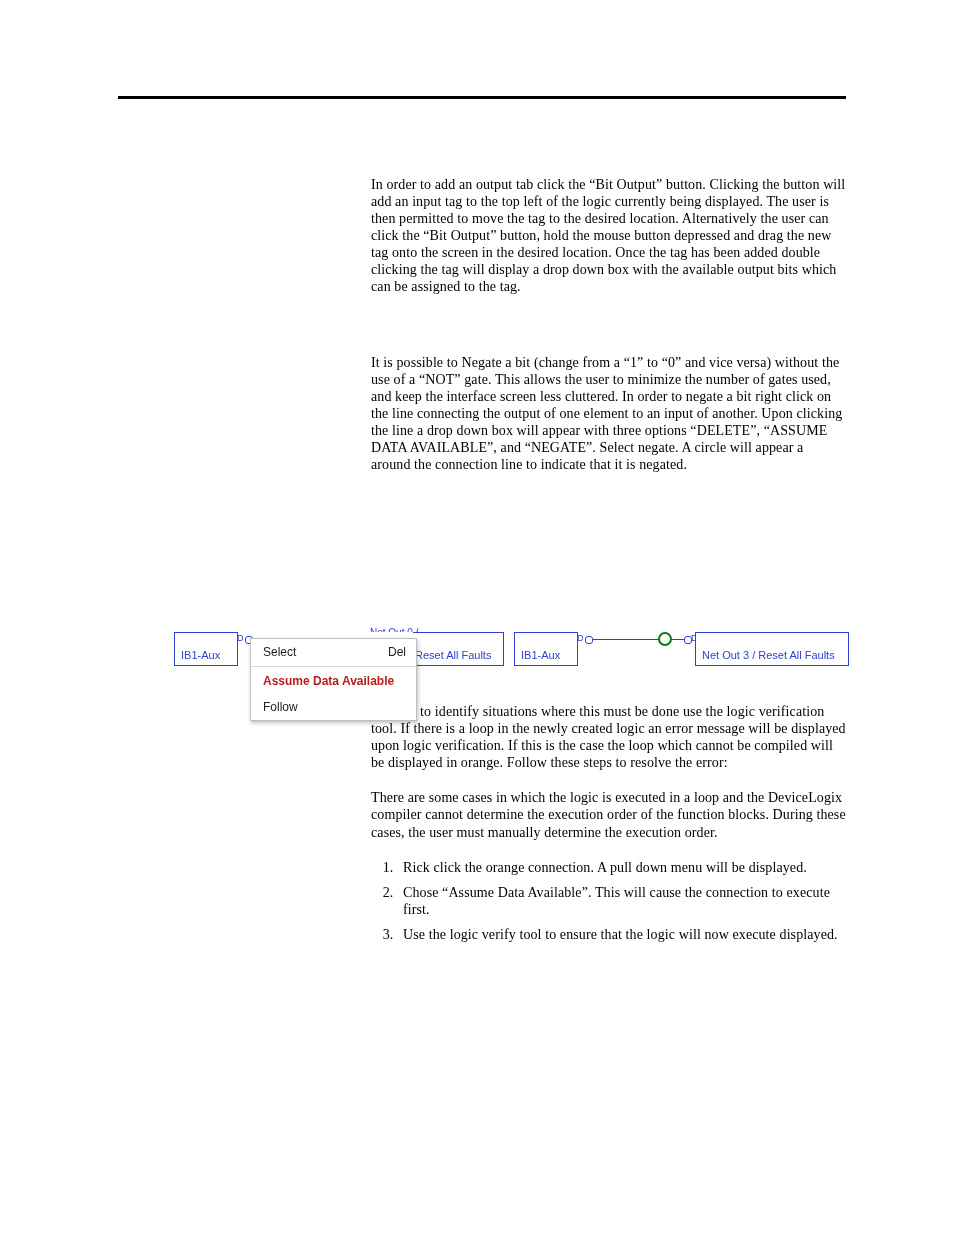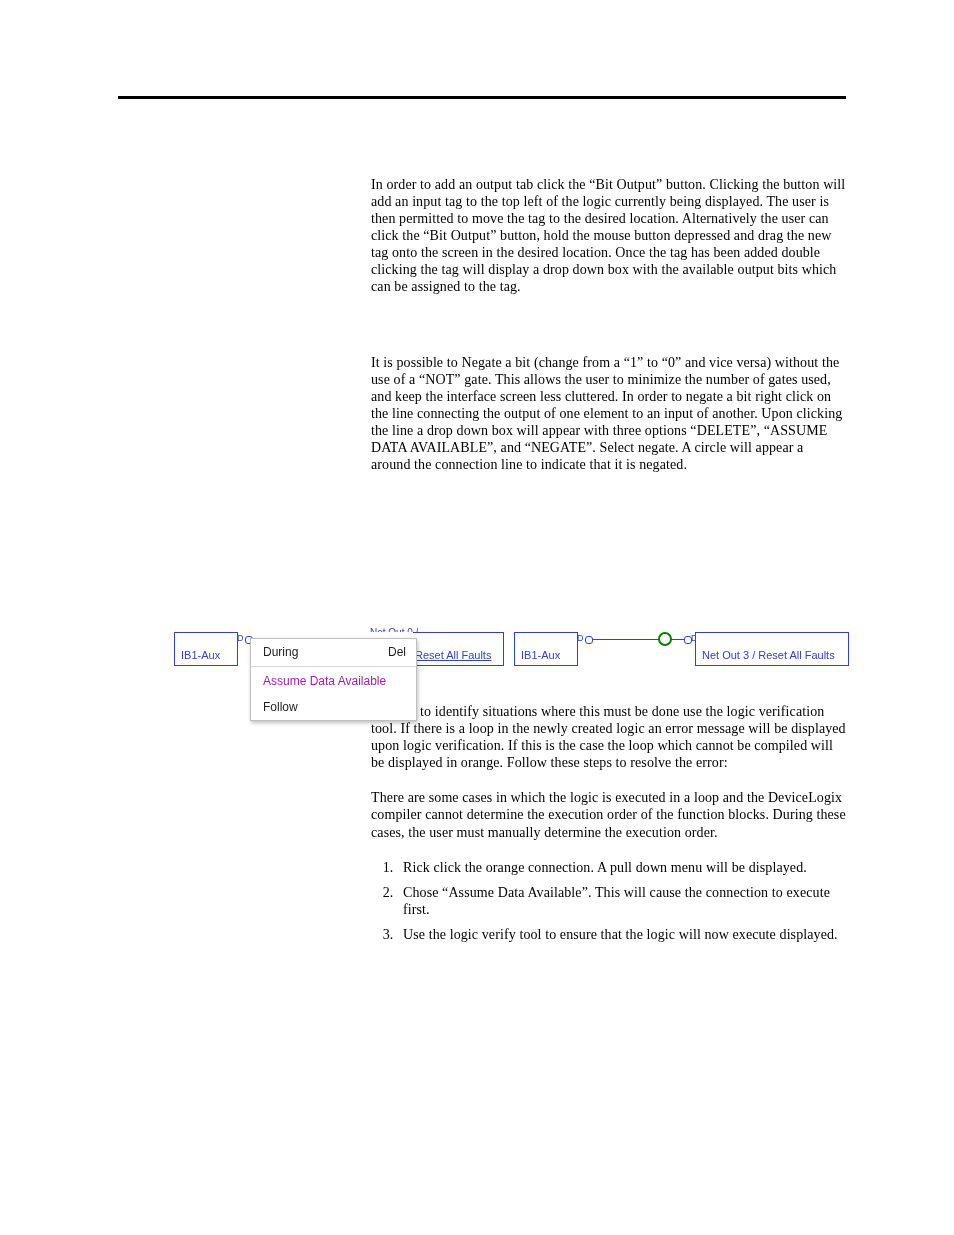--- a/index.html
+++ b/index.html
@@ -107,21 +107,22 @@
     width: 165px;
   }
   .context-menu .row {
     display: flex;
     justify-content: space-between;
     align-items: center;
     padding: 4px 10px 4px 12px;
     height: 18px;
   }
   .context-menu .row.disabled {
-    color: #a21caf;
+    color: #b91c1c;
+    font-weight: bold;
   }
   .context-menu .sep {
     height: 1px;
     background: #d9d9d9;
     margin: 1px 0;
   }
 </style>
 </head>
 <body>
 
@@ -147,25 +148,25 @@
   <div class="diagram">
 
     <div class="tag" style="left:0px; top:4px; width:50px;">IB1-Aux</div>
     <span class="pin-letter" style="left:63px; top:5px;">D</span>
     <div class="pin" style="left:71px; top:8px;"></div>
 
     <div class="wire-blue" style="left:78px; top:11px; width:118px;"></div>
 
     <span style="position:absolute; left:196px; top:-1px; font-size:10px; color:#3040d0; white-space:nowrap; clip-path: inset(0 0 6px 0);">Net Out 0 /</span>
 
-    <div class="tag" style="left:239px; top:4px; width:82px; border-left:none; padding-left:2px;text-decoration:underline;">Reset All Faults</div>
+    <div class="tag" style="left:239px; top:4px; width:82px; border-left:none; padding-left:2px;">Reset All Faults</div>
 
     <div class="context-menu" style="left:76px; top:10px;">
       <div class="row">
-        <span>During</span>
+        <span>Select</span>
         <span>Del</span>
       </div>
       <div class="sep"></div>
       <div class="row disabled">
         <span>Assume Data Available</span>
         <span></span>
       </div>
       <div class="row">
         <span>Follow</span>
         <span></span>

